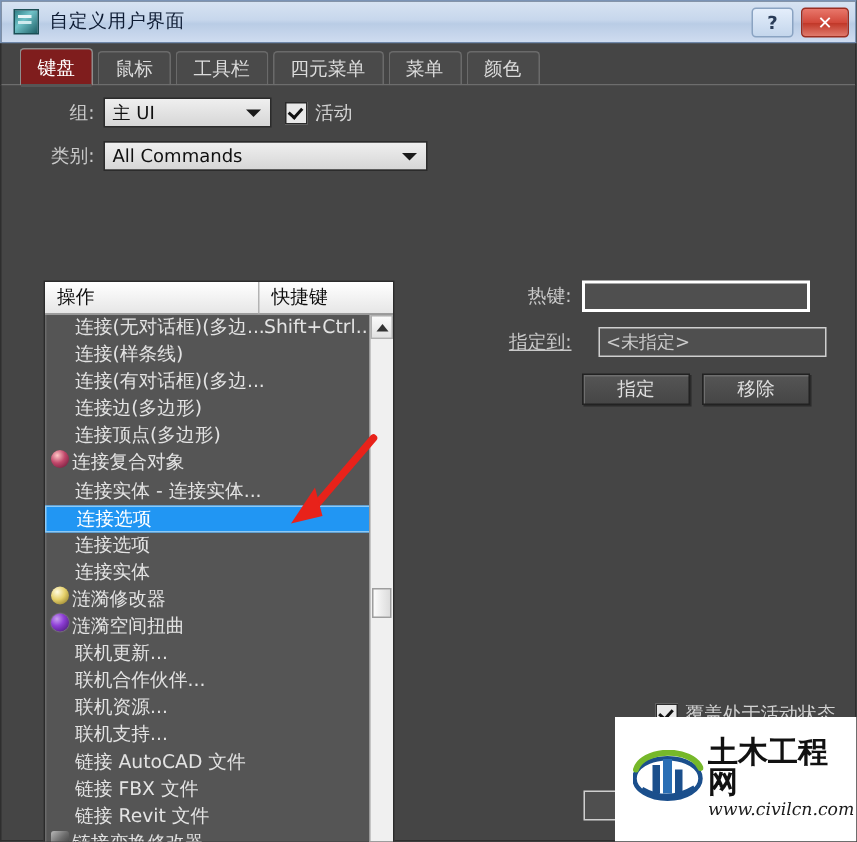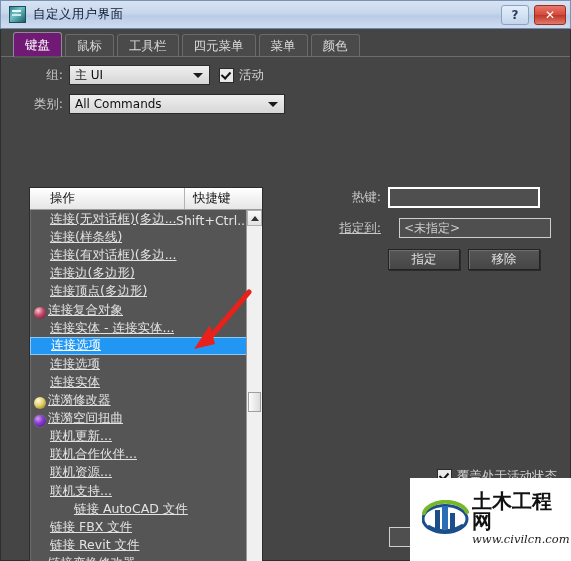--- a/index.html
+++ b/index.html
@@ -99,21 +99,21 @@
     border: 1px solid #6a6a6a;
     border-bottom: none;
     border-radius: 3px 3px 0 0;
     margin-right: 3px;
     box-sizing: border-box;
     position: relative;
     cursor: default;
     white-space: nowrap;
   }
   .tab.active {
-    background: #701a75;
+    background: #7f1d1d;
     color: #ffffff;
     height: 25px;
     border-color: #8d8d8d;
     z-index: 2;
   }
   .tab.active:after {
     content: "";
     position: absolute; left: 0; right: 0; bottom: -1px;
     height: 2px; background: #565656;
   }
@@ -149,21 +149,21 @@
     height: 20px;
     background: linear-gradient(to bottom,#efefef,#d6d6d6);
     border: 1px solid #2b2b2b;
     display: flex; align-items: center;
     font-size: 12px; color: #101010;
     padding-left: 5px;
     box-sizing: border-box;
     position: relative;
     cursor: default;
   }
-  .combo.w-group { width: 141px; }
+  .combo.w-group { width: 112px; }
   .combo.w-cat   { width: 216px; }
   .combo .caret {
     position: absolute; right: 6px; top: 50%;
     margin-top: -2px;
     width: 0; height: 0;
     border-left: 5px solid transparent;
     border-right: 5px solid transparent;
     border-top: 5px solid #1a1a1a;
   }
   .chk {
@@ -201,47 +201,45 @@
     box-sizing: border-box;
     display: flex; flex-direction: column;
     overflow: hidden;
   }
   .listhead {
     height: 21px;
     display: flex;
     background: linear-gradient(to bottom,#ffffff,#e6e6e6);
     border-bottom: 1px solid #9a9a9a;
     flex: 0 0 auto;
-    padding-left: 12px;
   }
   .listhead .hcell {
     font-size: 12.5px; color: #0f0f0f;
     display: flex; align-items: center;
     padding-left: 8px;
     box-sizing: border-box;
     cursor: default;
     white-space: nowrap;
   }
   .listhead .hcell.c1 { width: 143px; border-right: 1px solid #b3b3b3; }
   .listhead .hcell.c2 { flex: 1 1 auto; }
   .listbody {
     flex: 1 1 auto;
     position: relative;
     overflow: hidden;
   }
   .lrow {
     height: 18.1px;
-    display: flex; align-items: flex-end;
+    display: flex; align-items: flex-start;
     font-size: 12.5px;
     color: #e3e3e3;
     padding-left: 3px;
     box-sizing: border-box;
     cursor: default;
     white-space: nowrap;
-    text-decoration: underline;
   }
   .lrow.sel {
     background: #2196f3;
     color: #ffffff;
     border: 1px solid #8ecaf5;
     box-sizing: border-box;
   }
   .licon {
     width: 15px; height: 14px;
     margin-right: 2px;
@@ -539,21 +537,21 @@
               <span class="lname">联机合作伙伴...</span>
             </div>
             <div class="lrow" style="position: relative;">
               <span class="licon none"></span>
               <span class="lname">联机资源...</span>
             </div>
             <div class="lrow" style="position: relative;">
               <span class="licon none"></span>
               <span class="lname">联机支持...</span>
             </div>
-            <div class="lrow" style="position: relative; gap: 24px;">
+            <div class="lrow" style="position: relative;">
               <span class="licon none"></span>
               <span class="lname">链接 AutoCAD 文件</span>
             </div>
             <div class="lrow" style="position: relative;">
               <span class="licon none"></span>
               <span class="lname">链接 FBX 文件</span>
             </div>
             <div class="lrow" style="position: relative;">
               <span class="licon none"></span>
               <span class="lname">链接 Revit 文件</span>

